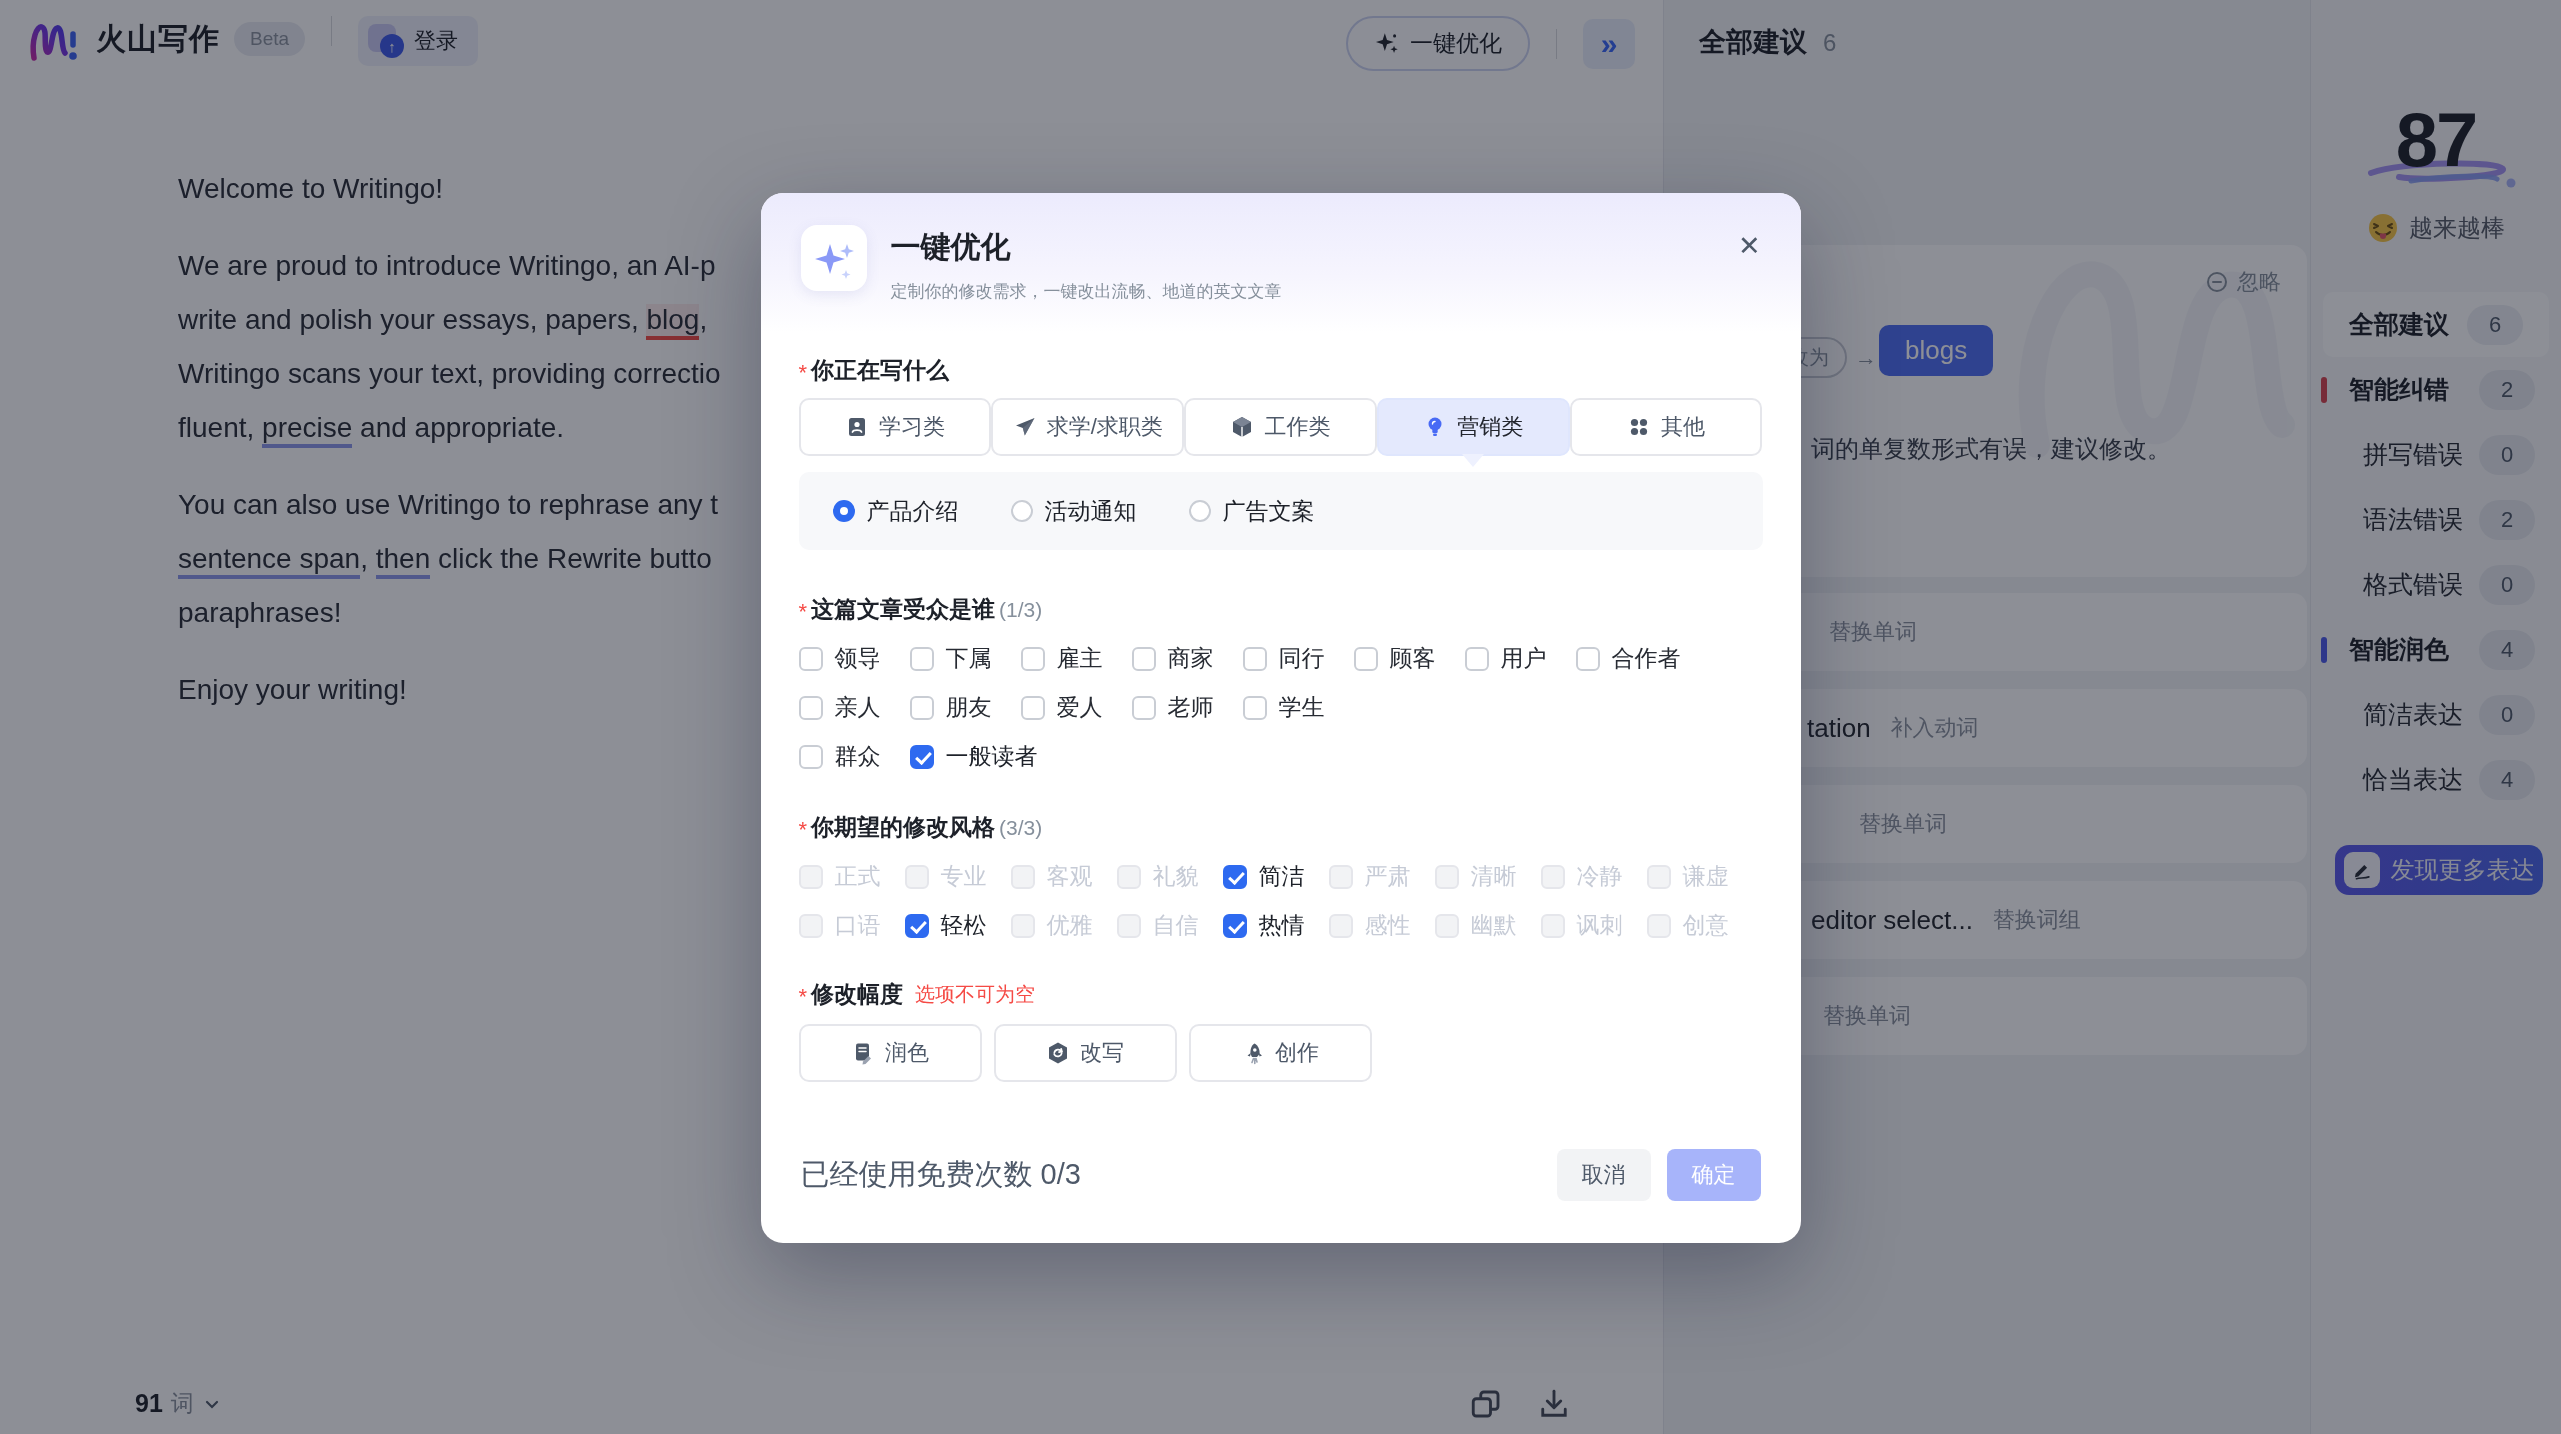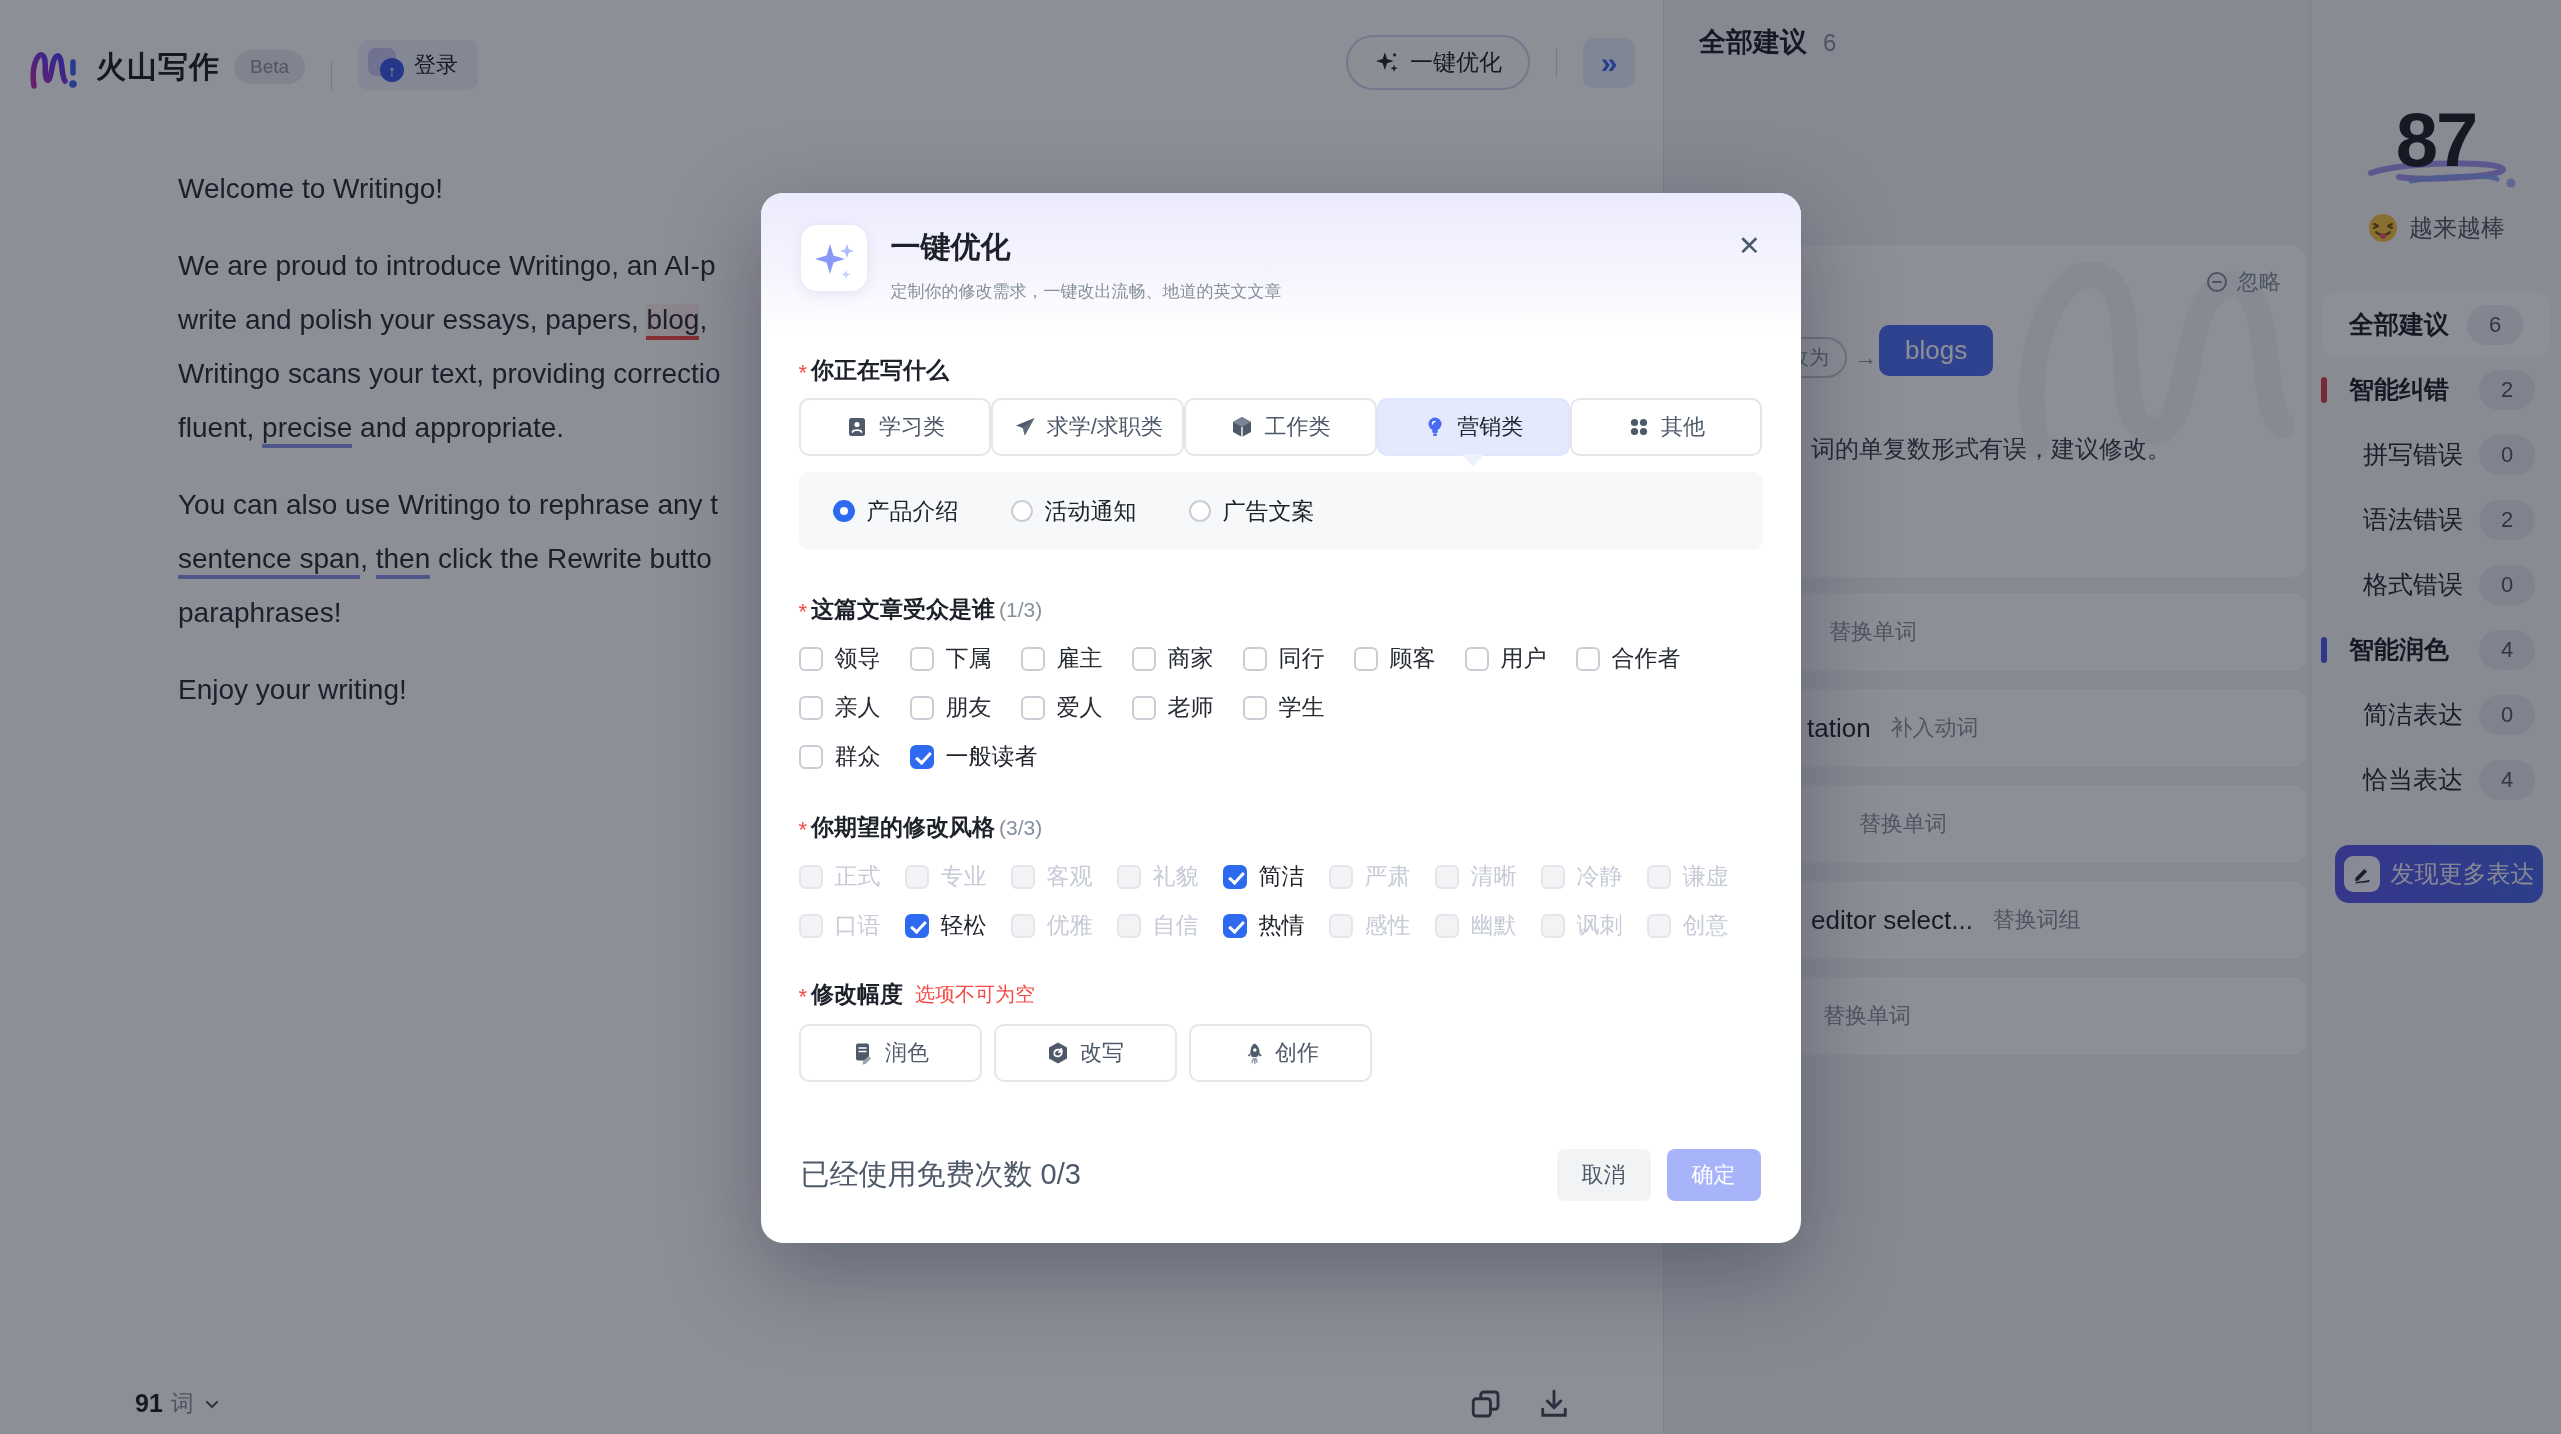--- a/index.html
+++ b/index.html
@@ -2,21 +2,21 @@
 <html><head>
 <meta charset="utf-8">
 <style>
   * { margin:0; padding:0; box-sizing:border-box; }
   html,body { width:2561px; height:1434px; overflow:hidden; }
   body { font-family:"Liberation Sans","DejaVu Sans",sans-serif; background:#fff; position:relative; color:#1d2129; }
 
   
   .page { position:absolute; inset:0; background:#fff; }
 
-  .topbar { position:absolute; left:0; top:0; width:1663px; height:90px; display:flex; align-items:flex-end; padding:0 28px; }
+  .topbar { position:absolute; left:0; top:16px; width:1663px; height:90px; display:flex; align-items:flex-start; padding:0 28px; }
   .logo-wrap { display:flex; align-items:center; gap:14px; }
   .logo-name { font-size:30px; font-weight:700; color:#1d2129; letter-spacing:1px; }
   .beta-pill { background:#e9ebf2; color:#8a919e; border-radius:999px; font-size:19px; padding:6px 16px; }
   .tb-divider { width:1px; height:30px; background:#d8dade; margin:0 26px; }
   .login-btn { display:flex; align-items:center; gap:10px; background:#eef0fb; border-radius:10px; padding:8px 20px 8px 10px; font-size:22px; color:#1d2129; }
   .login-ic { position:relative; width:36px; height:34px; }
   .login-sq { position:absolute; left:0; top:0; width:28px; height:28px; border-radius:8px; background:#c9c8f2; }
   .login-circ { position:absolute; right:0; bottom:0; width:24px; height:24px; border-radius:50%; background:#3e59e8; color:#fff; font-size:15px; display:flex; align-items:center; justify-content:center; font-weight:700; }
   .topbar-right { margin-left:auto; display:flex; align-items:center; }
   .opt-pill { display:flex; align-items:center; gap:10px; border:2px solid #ccd3f0; background:#fdfdff; border-radius:28px; padding:10px 26px; font-size:23px; color:#1d2129; }
@@ -61,21 +61,21 @@
   .mood { position:absolute; left:0; top:212px; width:100%; display:flex; align-items:center; justify-content:center; gap:10px; font-size:24px; color:#555b66; }
   .rail-menu { position:absolute; left:0; top:292px; width:100%; }
   .rail-item { position:relative; height:65px; display:flex; align-items:center; padding-left:38px; }
   .rail-item.sel { background:#fff; border-radius:10px; margin:0 12px; padding-left:26px; }
   .rail-item .lbl { font-size:25px; color:#1d2129; font-weight:600; }
   .rail-item.sub { padding-left:52px; }
   .rail-item.sub .lbl { font-weight:400; color:#272b33; }
   .rail-item .marker { position:absolute; left:10px; top:50%; transform:translateY(-50%); width:6px; height:26px; border-radius:3px; }
   .rail-item .badge { margin-left:auto; margin-right:26px; min-width:56px; height:40px; background:#e7e9ee; border-radius:999px; color:#4e5969; font-size:22px; display:flex; align-items:center; justify-content:center; }
   .rail-item.sel .badge { background:#eceef3; }
-  .rail-cta { position:absolute; left:24px; top:845px; width:208px; height:58px; border-radius:14px; background:linear-gradient(100deg,#5b58ea,#4a66e8); display:flex; align-items:center; justify-content:center; gap:11px; color:#f2f3fb; font-size:24px; }
+  .rail-cta { position:absolute; left:24px; top:845px; width:208px; height:50px; border-radius:14px; background:linear-gradient(100deg,#5b58ea,#4a66e8); display:flex; align-items:center; justify-content:center; gap:11px; color:#f2f3fb; font-size:24px; }
   .cta-ic { width:36px; height:36px; border-radius:9px; background:rgba(255,255,255,0.94); display:flex; align-items:center; justify-content:center; }
 
   
   .overlay { position:absolute; inset:0; background:rgba(13,16,32,0.47); z-index:5; }
   .modal { position:absolute; left:50%; transform:translateX(-50%); top:193px; width:1040px; height:1050px; background:#fff; border-radius:22px; z-index:10; box-shadow:0 30px 90px rgba(20,26,54,0.35); }
   .m-head { height:140px; border-radius:22px 22px 0 0; background:linear-gradient(180deg,#ecebfd 0%,#f6f5fe 60%,#ffffff 100%); position:relative; padding:32px 40px 0 40px; display:flex; }
   .m-tile { width:66px; height:66px; background:#fff; border-radius:16px; box-shadow:0 4px 14px rgba(90,100,180,0.12); display:flex; align-items:center; justify-content:center; }
   .m-titles { margin-left:24px; padding-top:2px; }
   .m-title { font-size:30px; font-weight:700; color:#1d2129; }
   .m-sub { font-size:17px; color:#86909c; margin-top:12px; }

